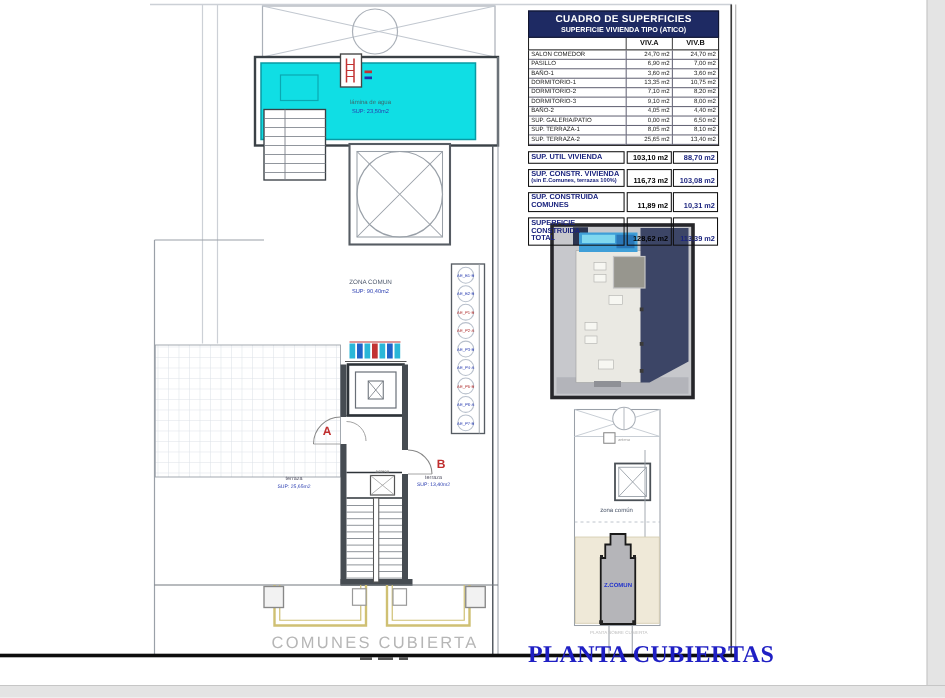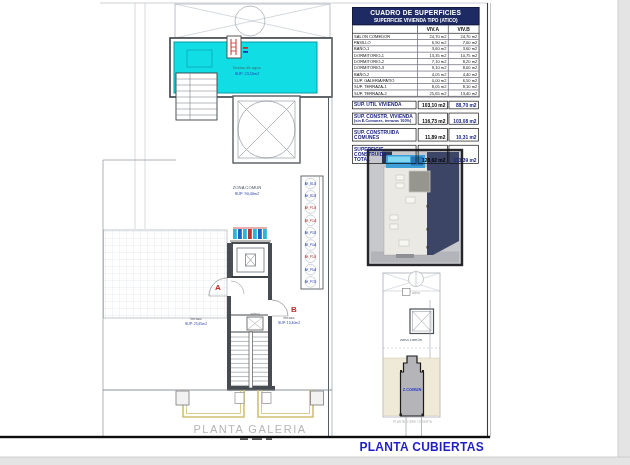--- a/index.html
+++ b/index.html
@@ -31,22 +31,22 @@
   .sumrow .lab .l2:empty{display:none;}
   .sumrow.total .l2{font-size:7px;}
   .sumrow .a,.sumrow .b{border:1.3px solid #111;font-size:7px;font-weight:bold;
                display:flex;align-items:flex-end;justify-content:flex-end;padding:1px 2px;}
   .sumrow .a{color:#000;}
   .sumrow .b{color:#1a237e;}
 
   
   .caption-main{position:absolute;left:172px;top:423px;width:156px;text-align:center;
        font-size:11px;letter-spacing:1.5px;color:#b6b6b6;white-space:nowrap;}
-  .sheet-title{position:absolute;left:352px;top:440px;width:132px;text-align:right;
-       font-size:12px;font-weight:bold;color:#1f1fc4;letter-spacing:.3px;white-space:nowrap;}
+  .sheet-title{position:absolute;left:352px;top:428px;width:132px;text-align:right;
+       font-size:16px;font-weight:bold;color:#1f1fc4;letter-spacing:.3px;white-space:nowrap;font-family:Liberation Serif, serif;}
 </style>
 </head>
 <body>
 
 <div class="stage">
 
 <svg width="630" height="465" viewBox="0 0 630 465">
   <defs>
     <pattern id="tiles" width="7" height="7" patternUnits="userSpaceOnUse">
       <path d="M7 0 H0 V7" fill="none" stroke="#dde1e8" stroke-width="0.7"></path>
@@ -336,16 +336,16 @@
     <div class="a">11,89 m2</div>
     <div class="b">10,31 m2</div>
   </div>
   <div class="sumrow total">
     <div class="lab"><span>SUPERFICIE CONSTRUIDA</span><div class="l2">TOTAL</div></div>
     <div class="a">128,62 m2</div>
     <div class="b">113,39 m2</div>
   </div>
 </div>
 
-<div class="caption-main">PLANTA GALERIA</div>
+<div class="caption-main">COMUNES CUBIERTA</div>
 <div class="sheet-title" style="color: rgb(31, 31, 196);">PLANTA CUBIERTAS</div>
 
 </div>
 
 </body></html>

